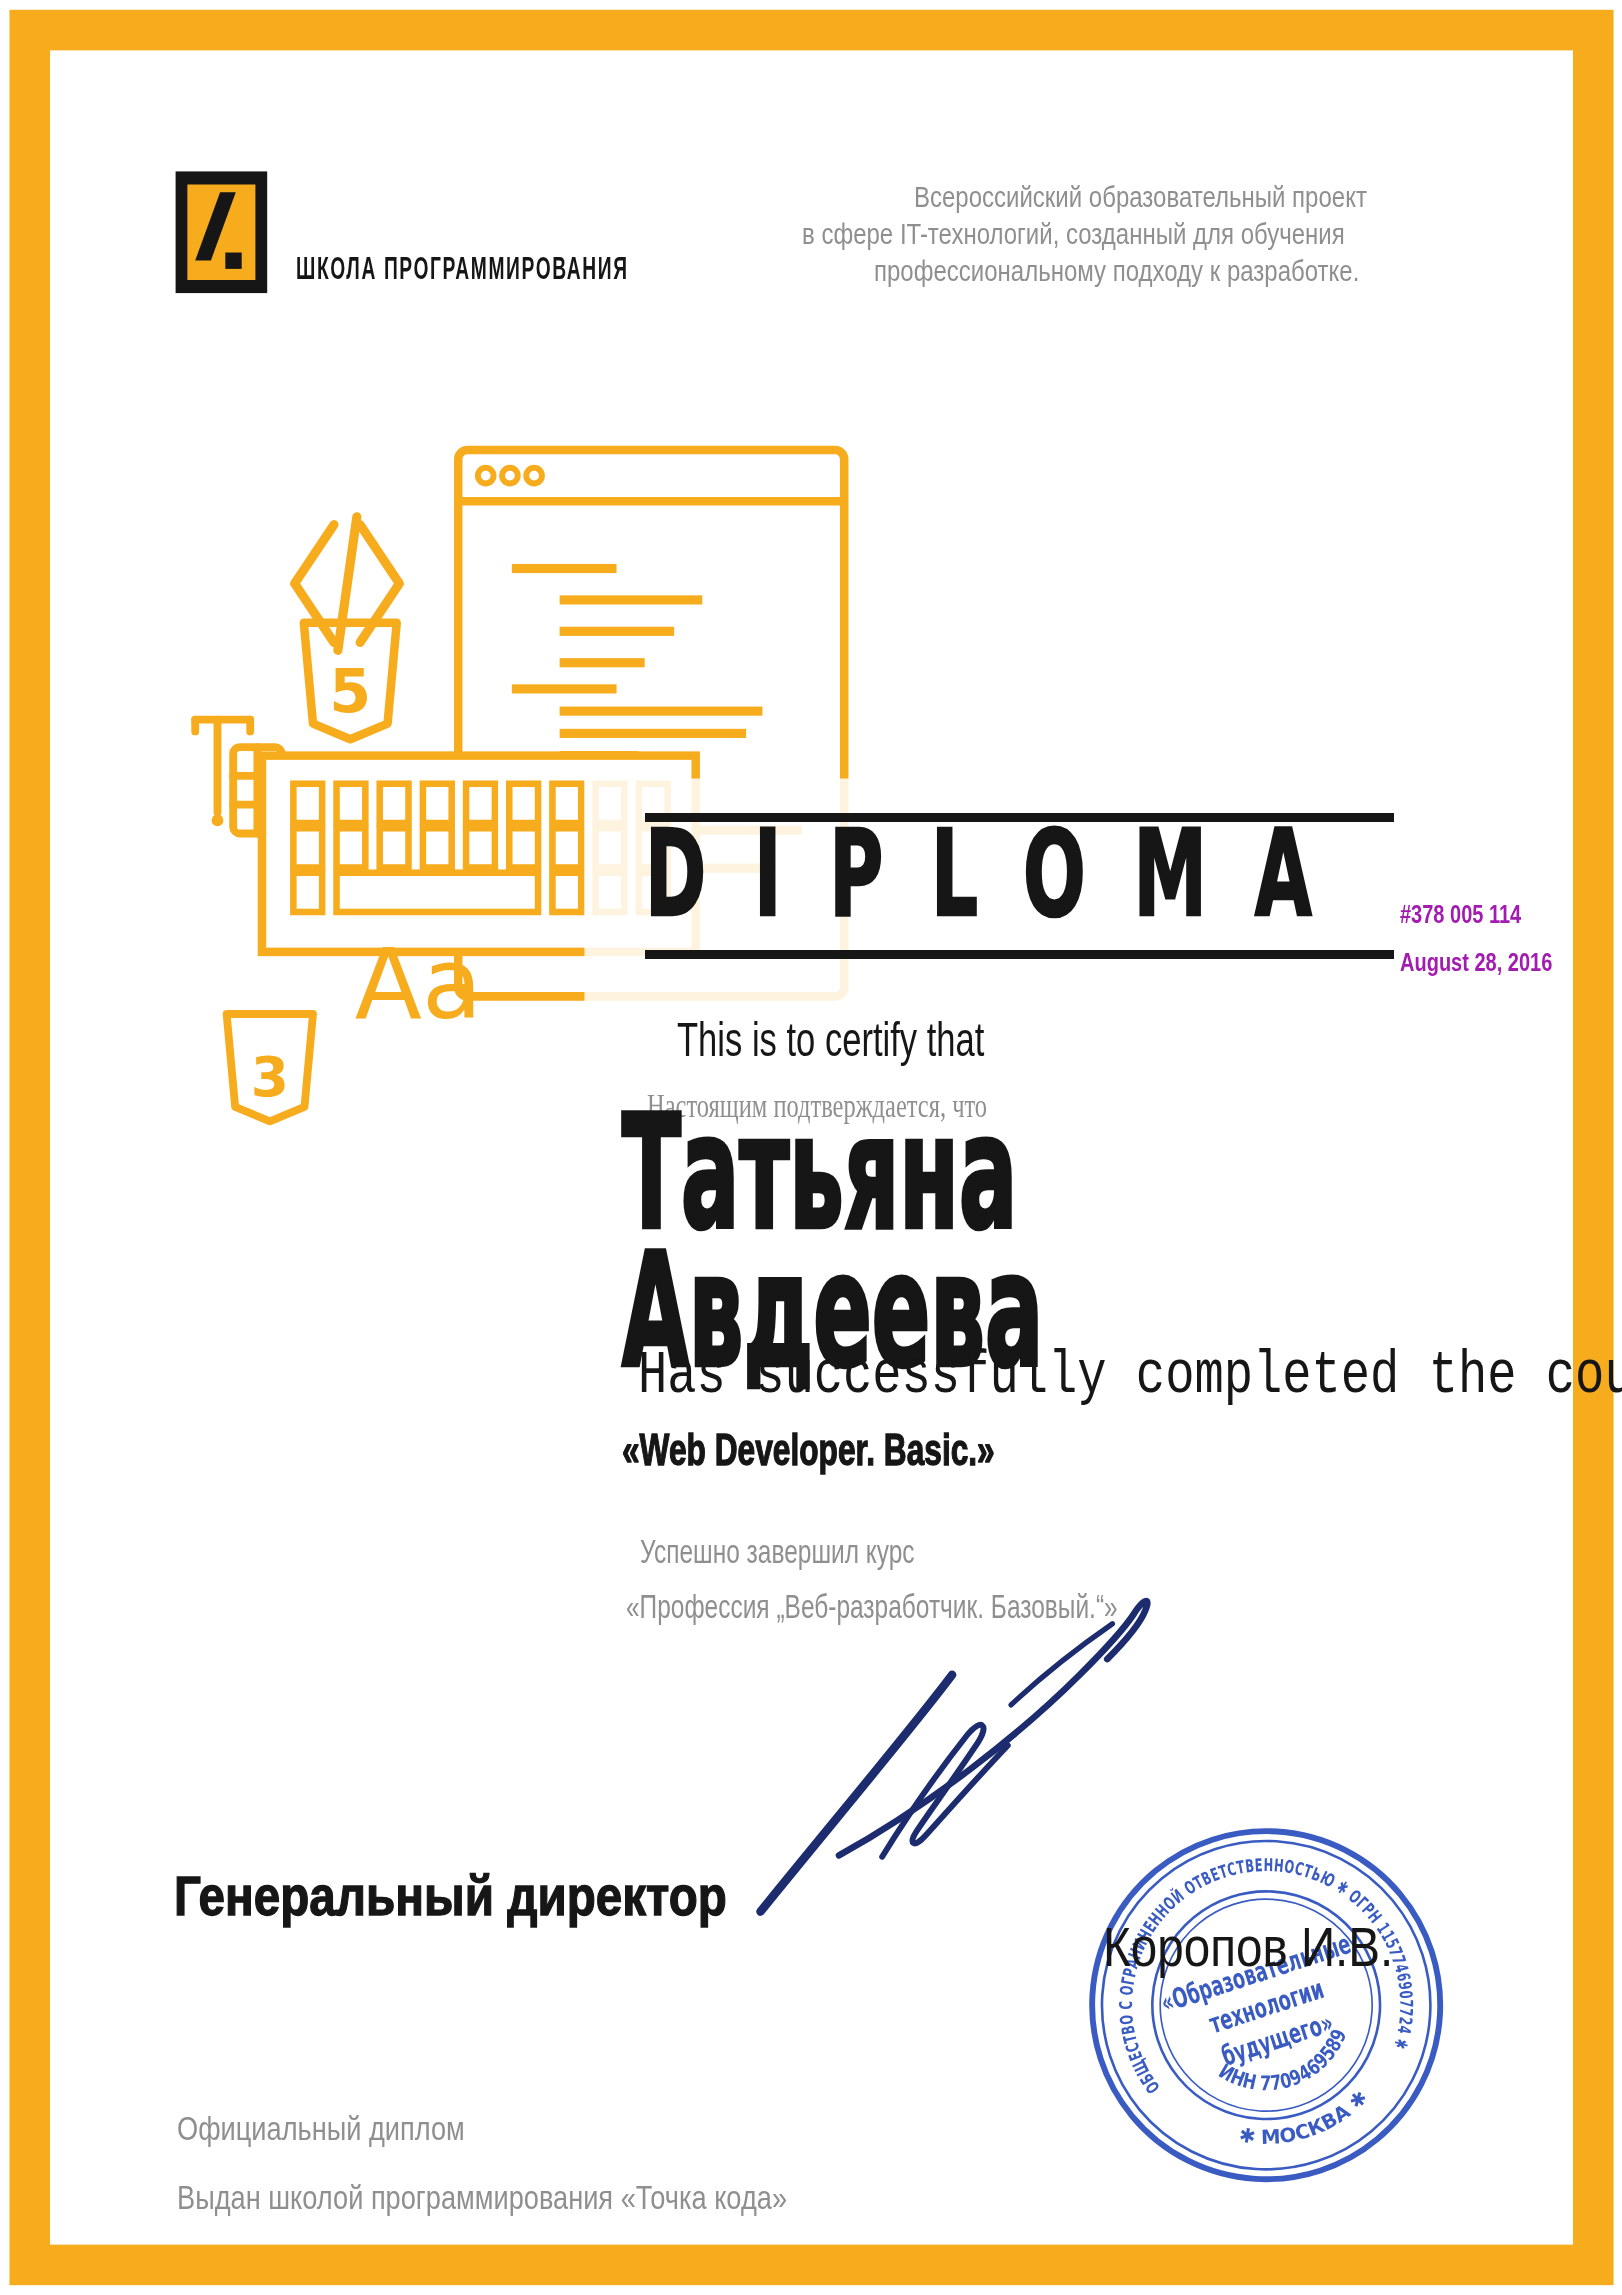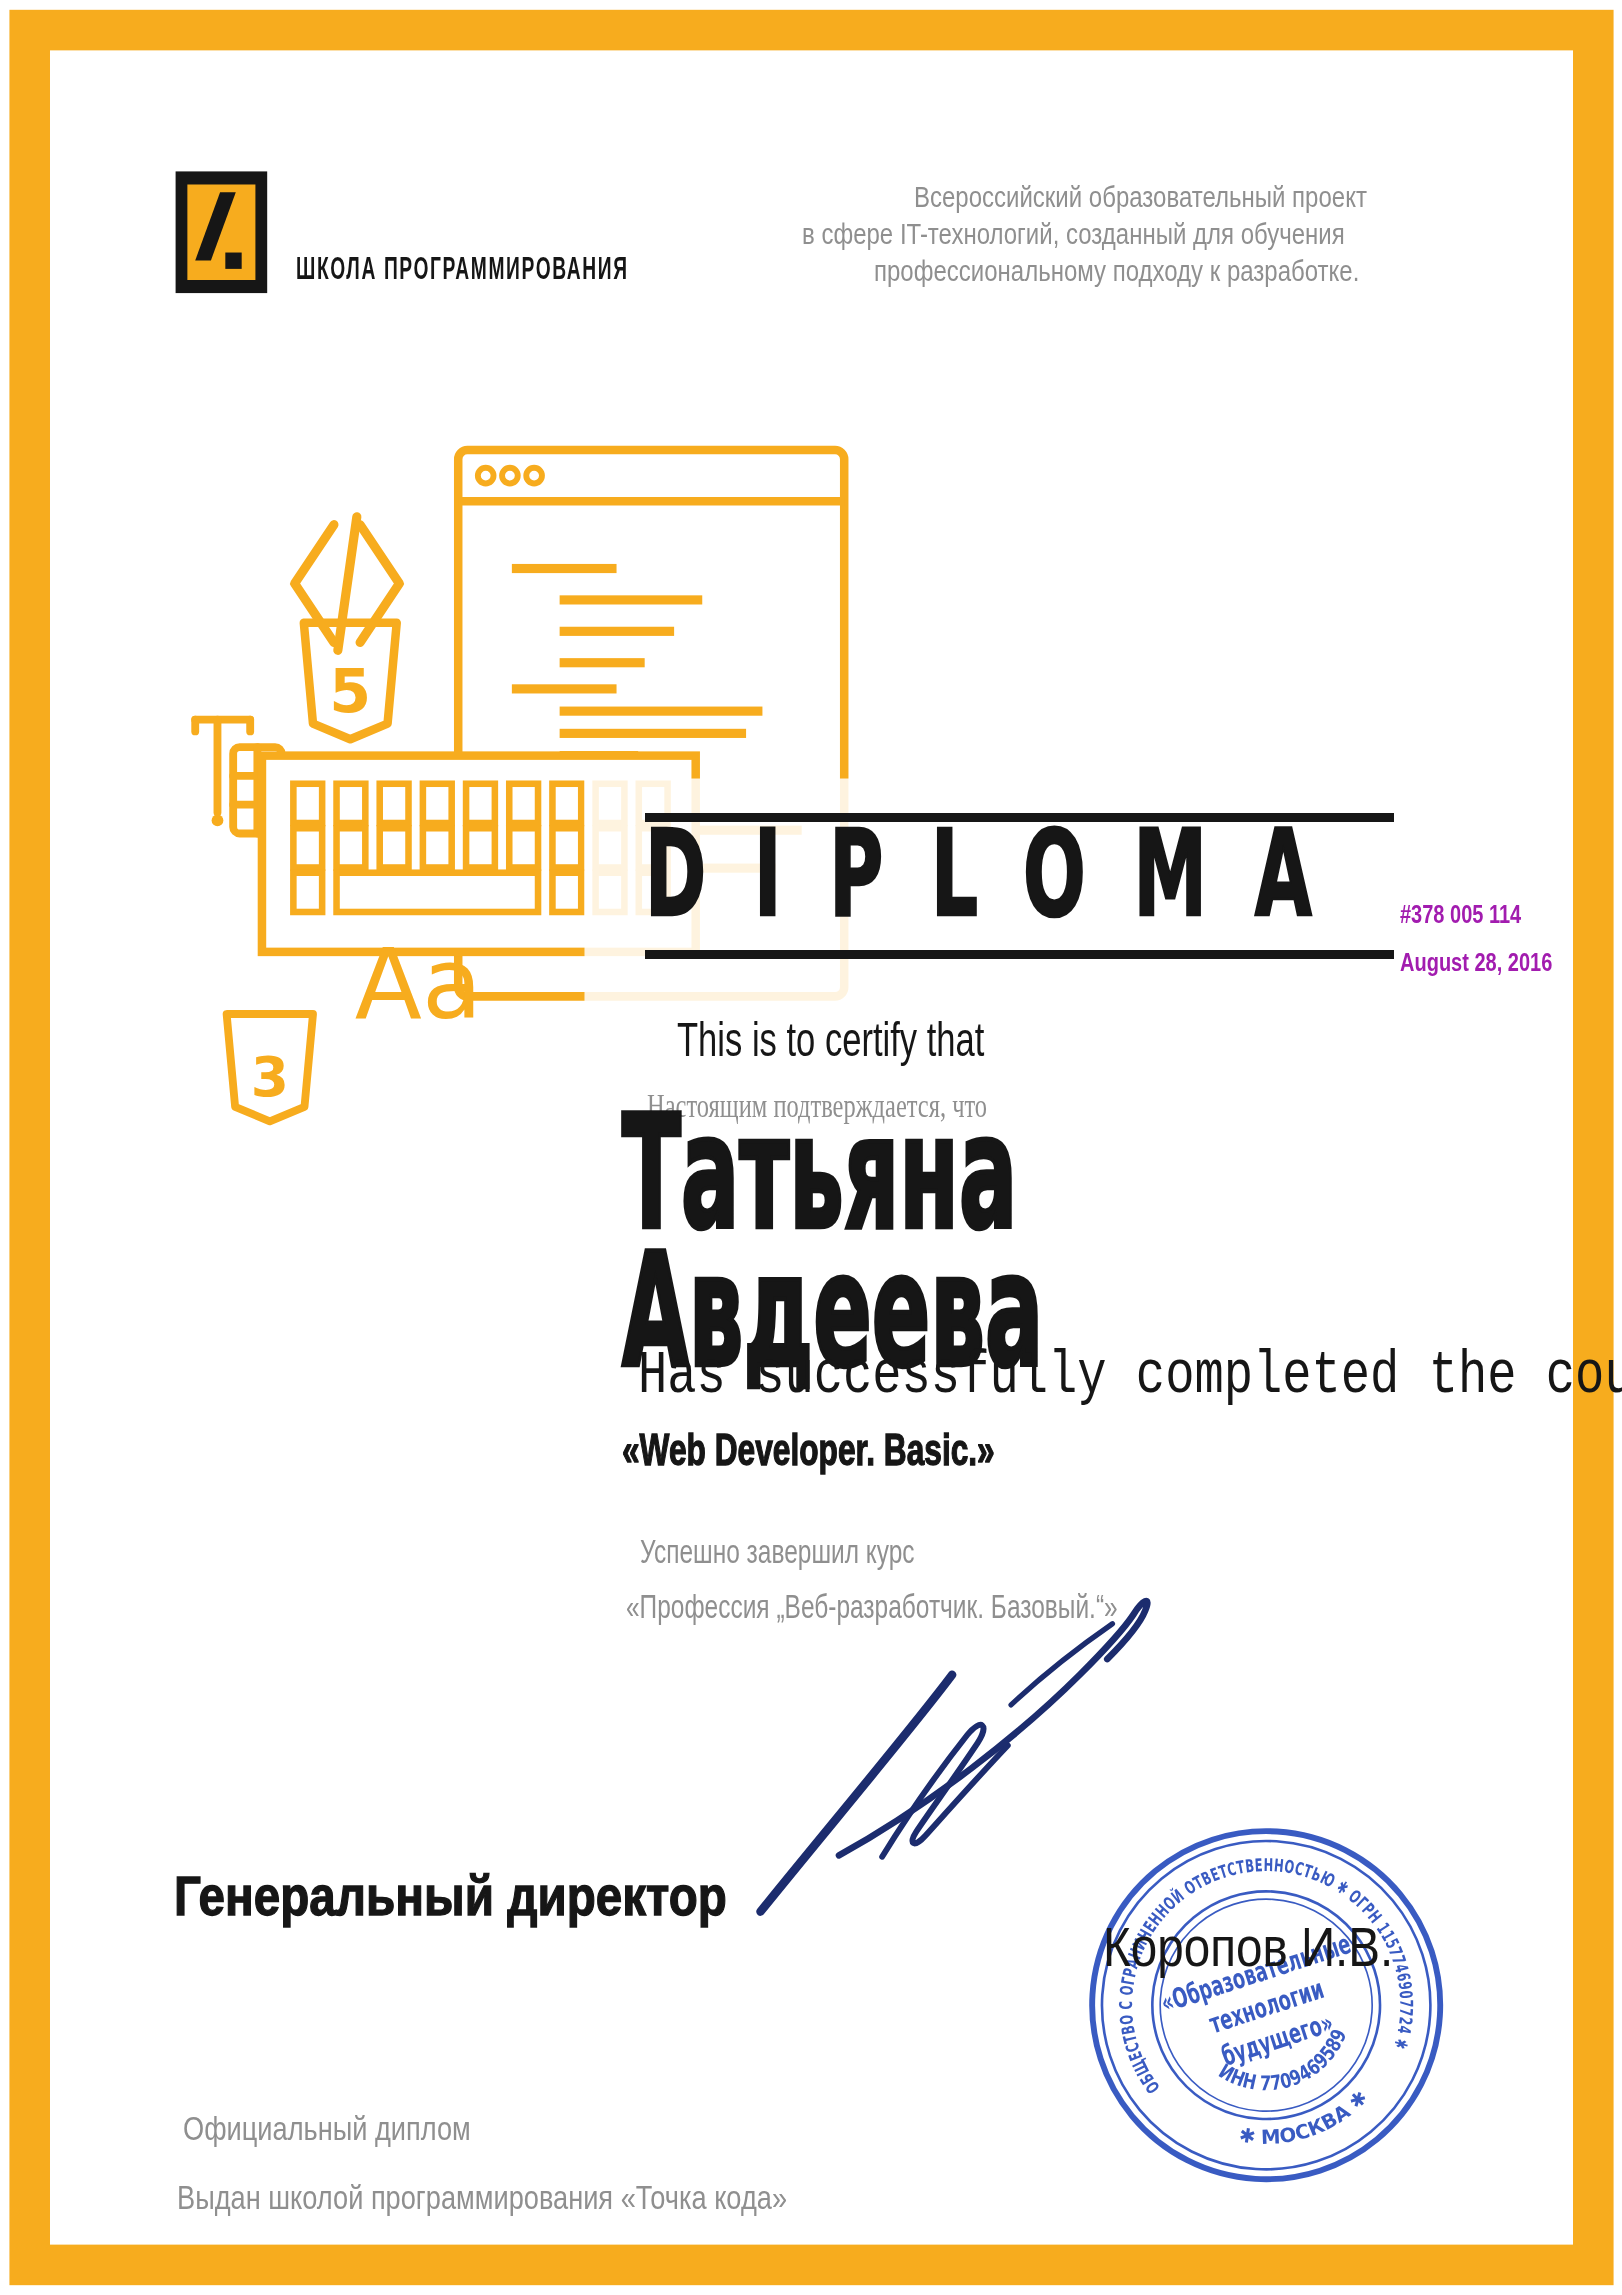--- a/index.html
+++ b/index.html
@@ -212,21 +212,21 @@
     <span class="sx85 semiheavy">Генеральный директор</span>
   </div>
 
   <div class="abs nowrap gray" style="left:626px;top:1589px;font-size:34px;">
     <span class="sx72">«Профессия „Веб-разработчик. Базовый.“»</span>
   </div>
   <div class="abs nowrap black" style="left:1103px;top:1919px;font-size:56px;">
     <span class="sx85">Коропов И.В.</span>
   </div>
 
-  <div class="abs nowrap gray" style="left:177px;top:2111px;font-size:34px;margin-left:6px;">
+  <div class="abs nowrap gray" style="left:177px;top:2111px;font-size:34px;">
     <span class="sx80">Официальный диплом</span>
   </div>
   <div class="abs nowrap gray" style="left:177px;top:2180px;font-size:34px;">
     <span class="sx80">Выдан школой программирования «Точка кода»</span>
   </div>
 
 </div>
 
 
 </body></html>

